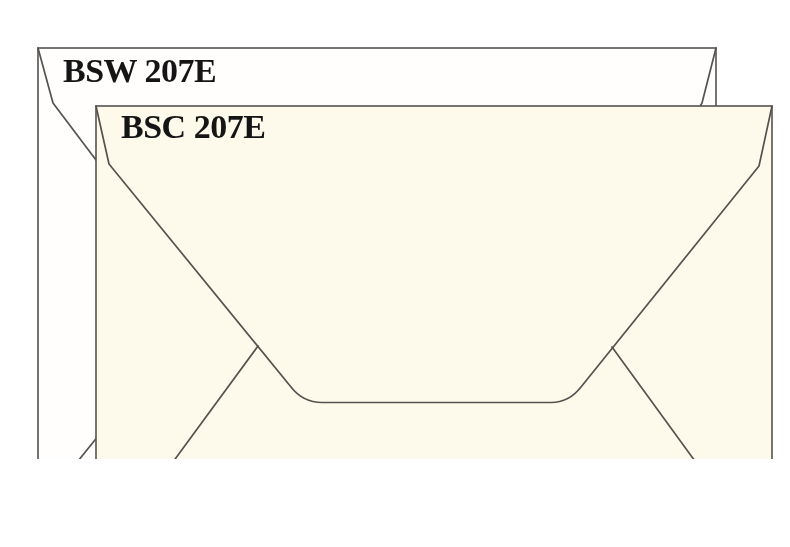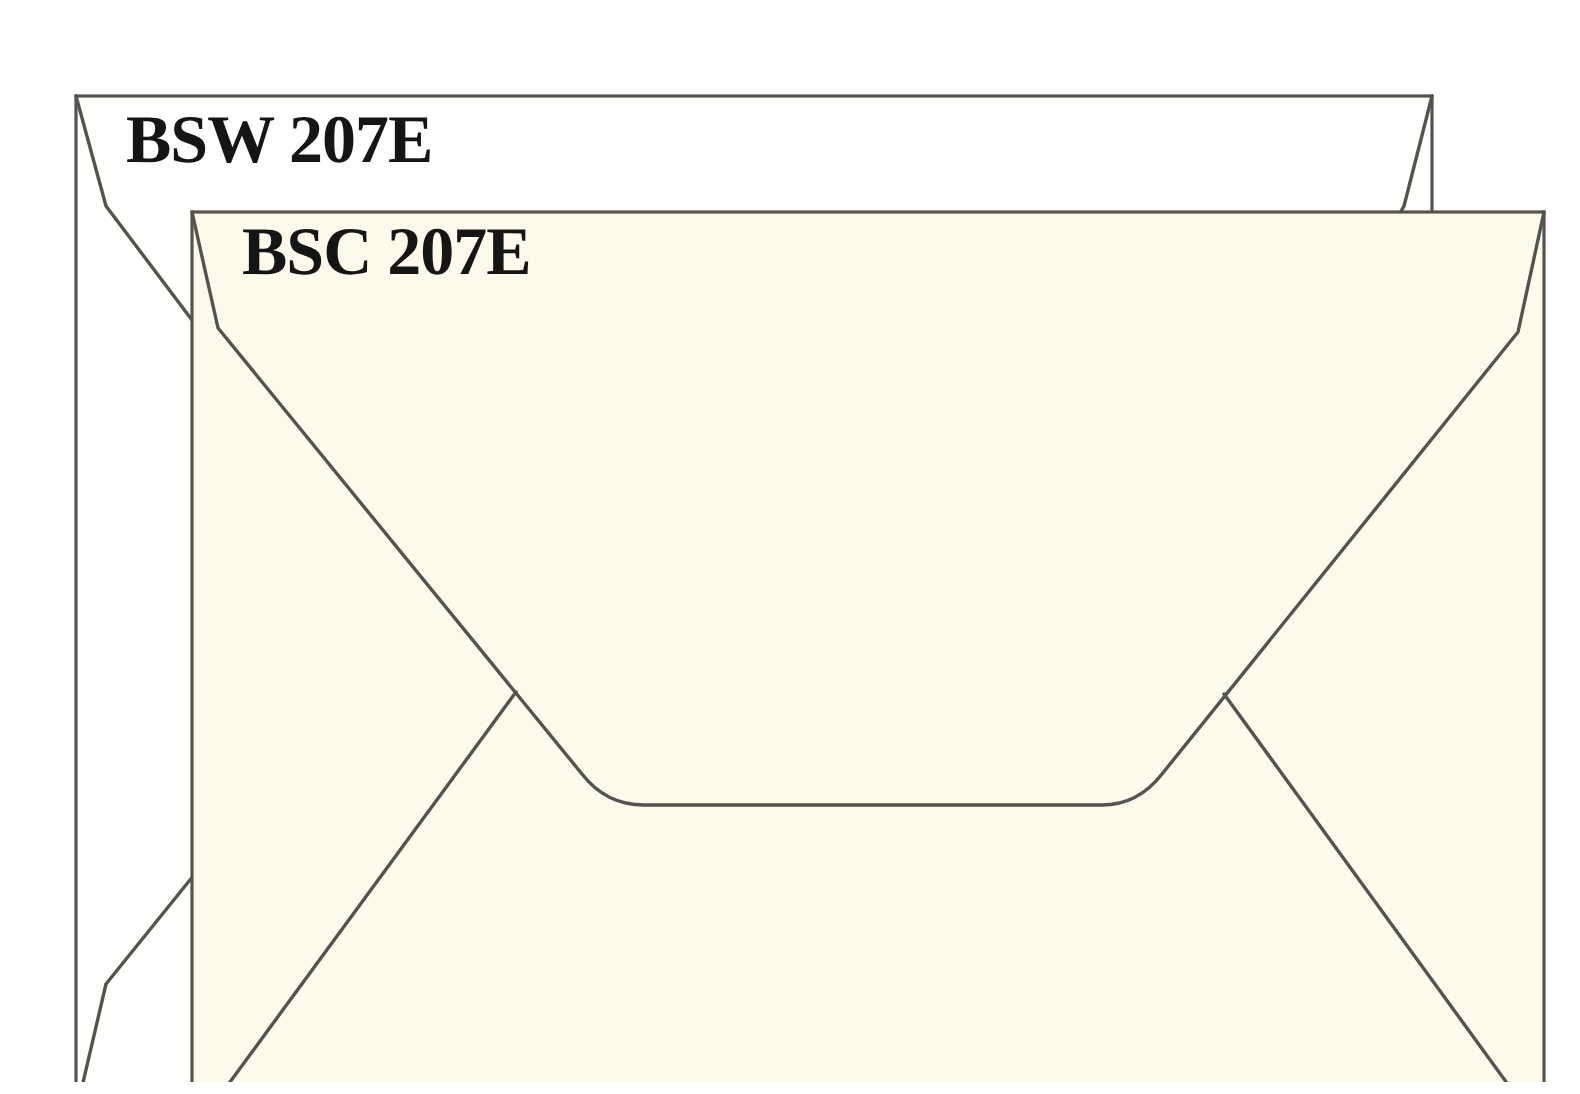--- a/index.html
+++ b/index.html
@@ -8,21 +8,21 @@
     --label-color: #151515;
   }
   * { margin: 0; padding: 0; box-sizing: border-box; }
   html, body {
     background: var(--background-color);
     font-family: "Liberation Serif", serif;
   }
   .figure {
     position: relative;
     width: 790px;
-    height: 541px;
+    height: 459px;
     overflow: hidden;
     background: var(--background-color);
   }
   .figure svg {
     position: absolute;
     left: 0;
     top: 0;
     display: block;
   }
   .envelope-rect {

